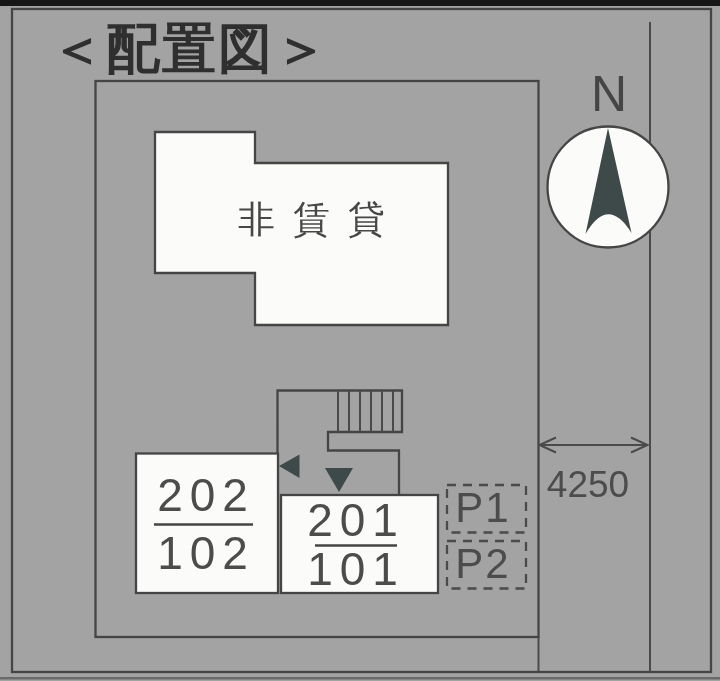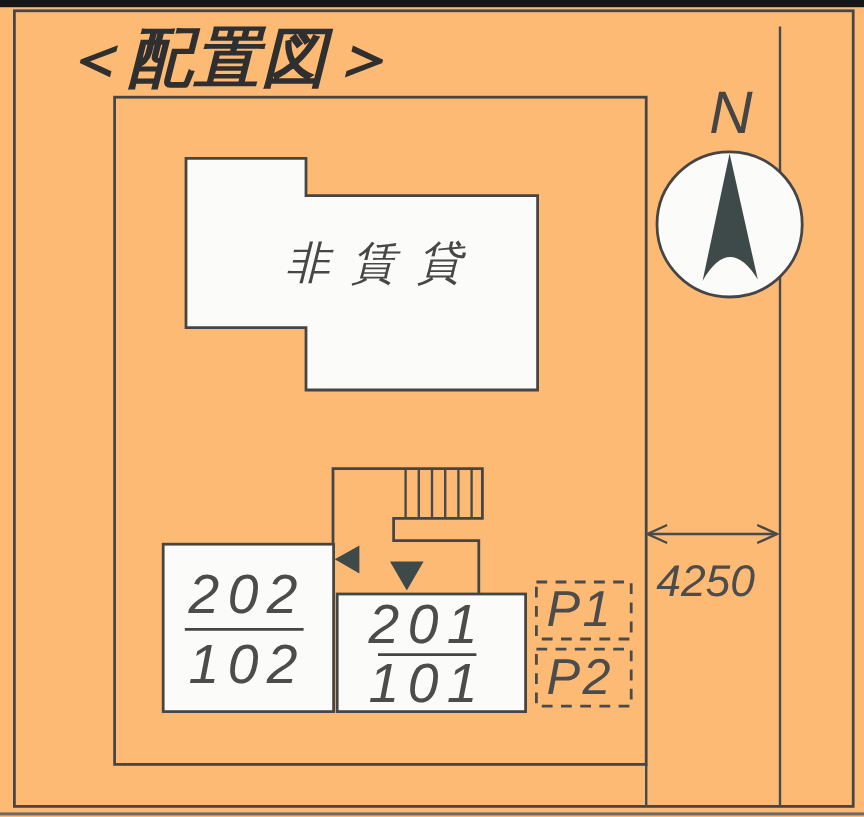--- a/index.html
+++ b/index.html
@@ -5,23 +5,22 @@
   html, body {
     margin: 0;
     padding: 0;
     background: #f4f4f2;
     font-family: "Liberation Sans", sans-serif;
   }
   .scan-page {
     position: relative;
     width: 720px;
     height: 681px;
-    background: #fdba74;
+    background: #a3a3a3;
     overflow: hidden;
-    font-style: italic;
   }
   svg { display: block; }
   .ln  { stroke: #454545; stroke-width: 2.3; fill: none; }
   .ln-thin { stroke: #4a4a4a; stroke-width: 2; fill: none; }
   .shape-fill { fill: #fbfbf9; }
   .dash { stroke: #4a4a4a; stroke-width: 2.3; fill: none; stroke-dasharray: 9 7; }
   .arrow-fill { fill: #3e4949; stroke: none; }
   text {
     fill: #4a4a4a;
     font-family: "Liberation Sans", sans-serif;

